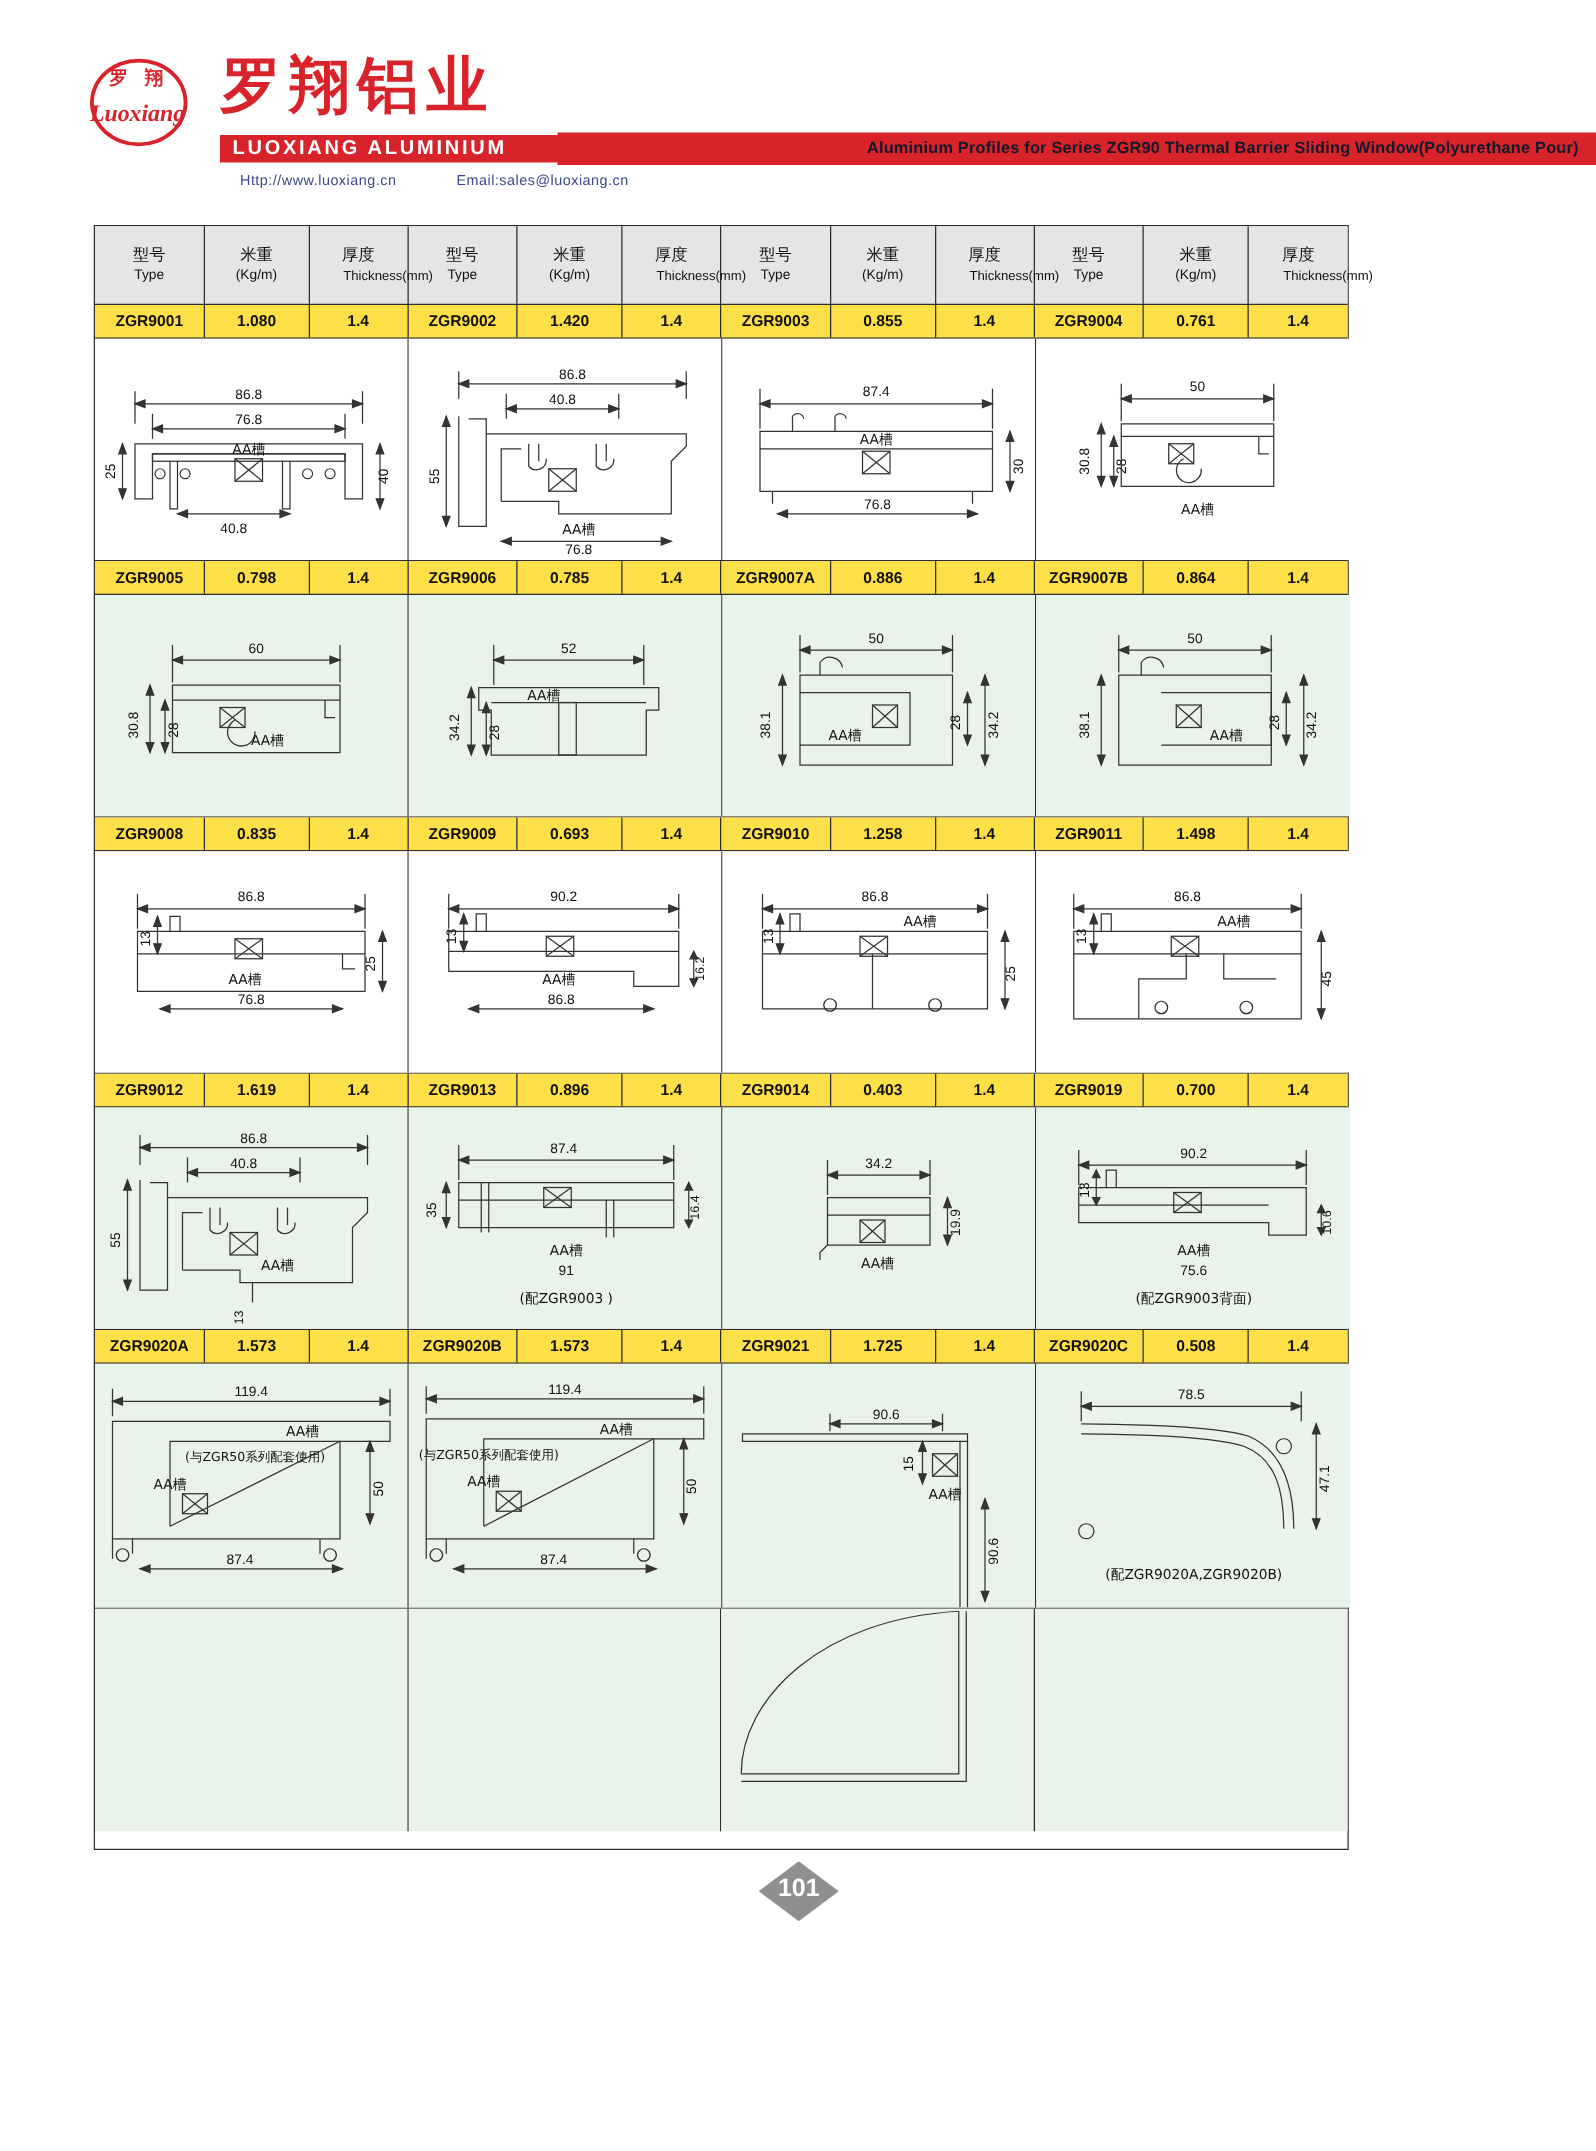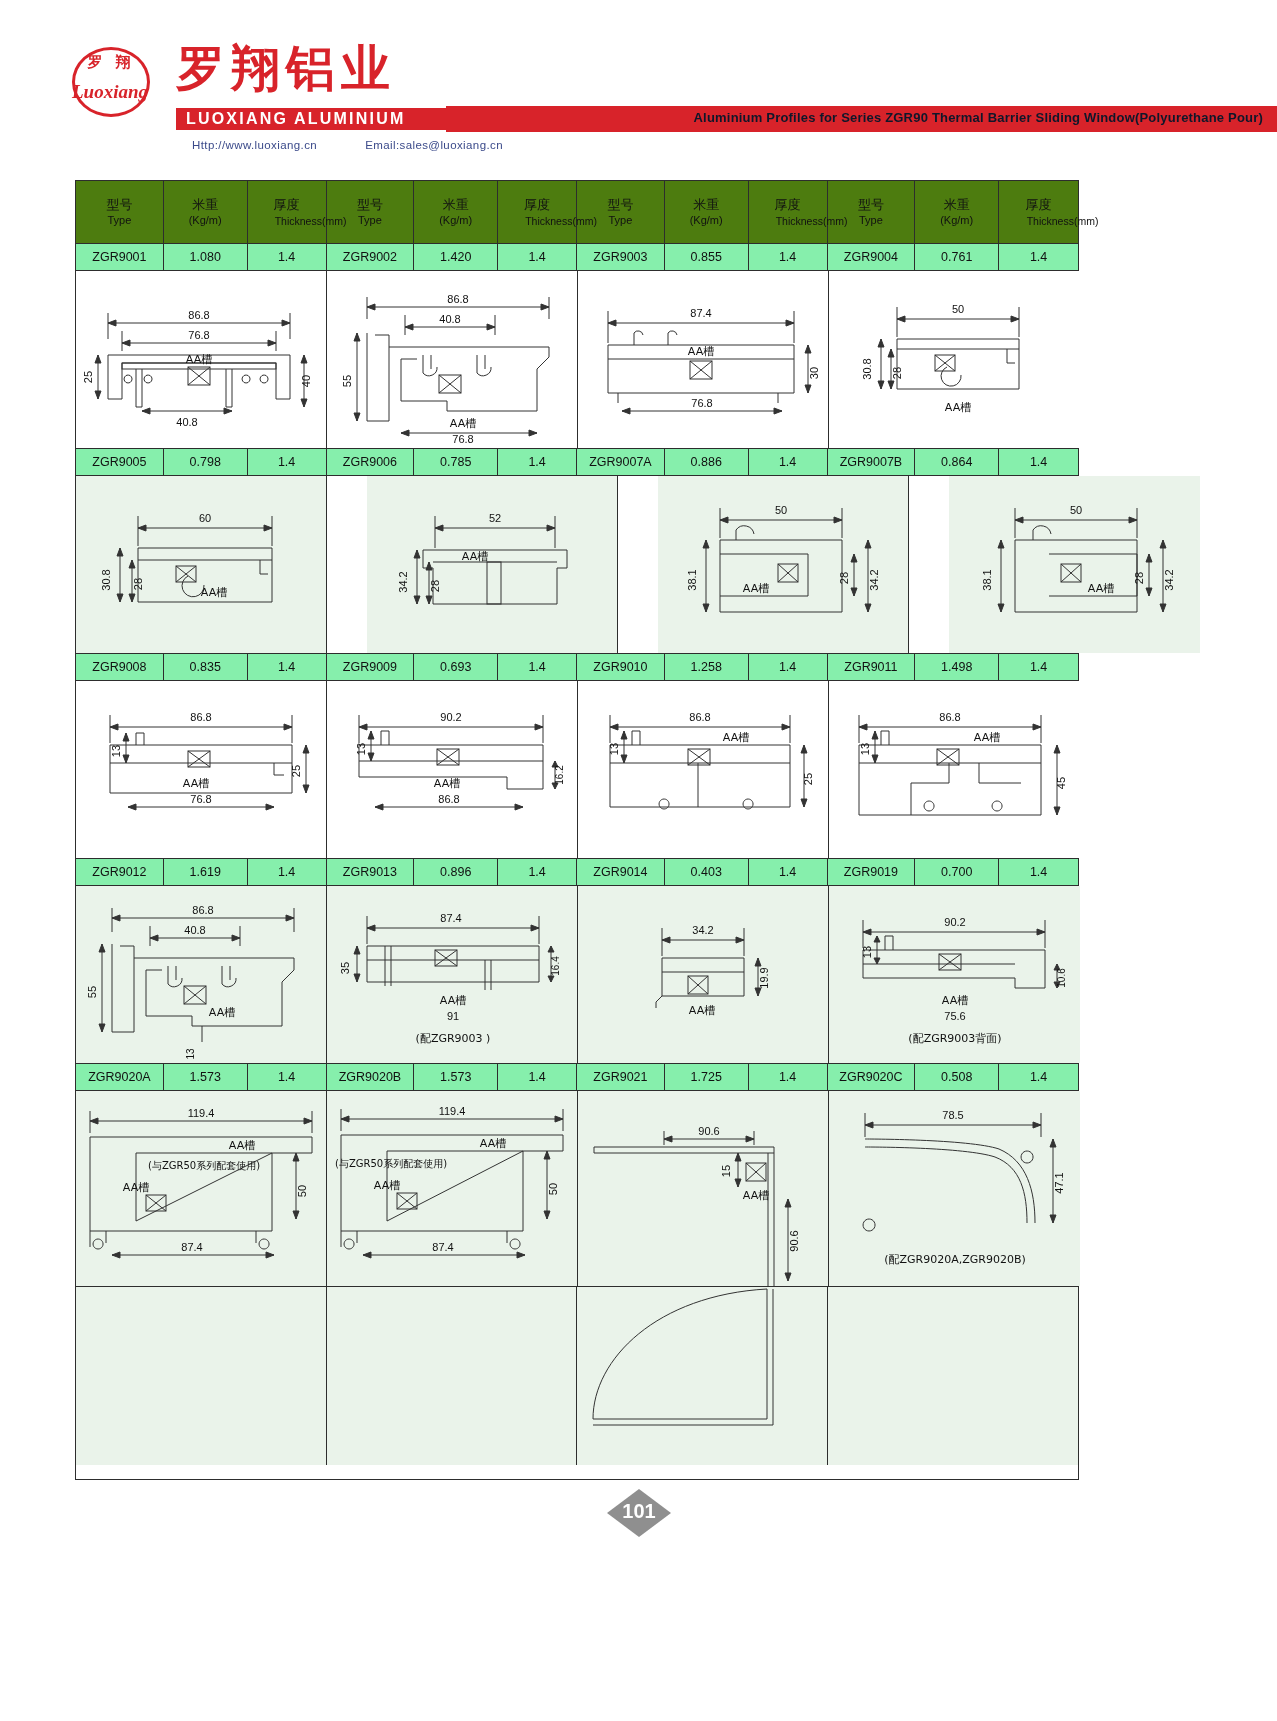--- a/index.html
+++ b/index.html
@@ -71,41 +71,42 @@
   
   .sheet{
     position:absolute;left:75px;top:180px;width:1004px;height:1300px;
     border:1.5px solid #2d2d2d;
     box-sizing:border-box;
     background:#fff;
   }
   .hrow{
     display:flex;width:100%;height:62px;
     border-bottom:1.2px solid #2d2d2d;
-    background:#4d7c0f;
+    background:#e5e5e5;
   }
   .hcell{
     box-sizing:border-box;
     border-right:1.2px solid #2d2d2d;
     display:flex;flex-direction:column;align-items:center;justify-content:center;
     font-size:13px;color:#111;
     font-family:"DejaVu Sans", sans-serif;
     line-height:1.35;
   }
   .hcell:last-child{border-right:none;}
   .w-type{width:88px;}
   .w-wt{width:84px;}
   .w-th{width:79px;}
   .hcell .l2{font-family:"Liberation Sans",sans-serif;font-size:11px;}
   .hcell .l2.small{font-size:10.5px;margin-left:48px;}
 
   .drow{
     display:flex;width:100%;height:26px;
     border-bottom:1.2px solid #2d2d2d;
-    background:#86efac;
+    background:#fde047;
+    font-weight:bold;
   }
   .drow .dcell{
     box-sizing:border-box;border-right:1.2px solid #2d2d2d;
     display:flex;align-items:center;justify-content:center;
     font-size:12.5px;color:#111;
   }
   .drow .dcell:last-child{border-right:none;}
 
   .frow{
     display:flex;width:100%;
@@ -405,21 +406,21 @@
     <div class="dcell w-wt">0.785</div>
     <div class="dcell w-th">1.4</div>
     <div class="dcell w-type">ZGR9007A</div>
     <div class="dcell w-wt">0.886</div>
     <div class="dcell w-th">1.4</div>
     <div class="dcell w-type">ZGR9007B</div>
     <div class="dcell w-wt">0.864</div>
     <div class="dcell w-th">1.4</div>
   </div>
 
-  <div class="frow" style="height:177px;gap:40px;">
+  <div class="frow" style="height:177px;">
     <div class="fcell">
       <svg width="251" height="177" viewBox="0 0 251 177">
         <g stroke="#333" stroke-width="1" fill="none">
           <line x1="62" y1="40" x2="62" y2="70"></line>
             <line x1="196" y1="40" x2="196" y2="70"></line>
           <line x1="62" y1="52" x2="196" y2="52"></line>
           <polygon points="62,52 70,49 70,55" fill="#333"></polygon>
             <polygon points="196,52 188,49 188,55" fill="#333"></polygon>
           <path d="M62,72 L196,72 L196,126 L62,126 Z"></path>
           <line x1="62" y1="84" x2="196" y2="84"></line>

